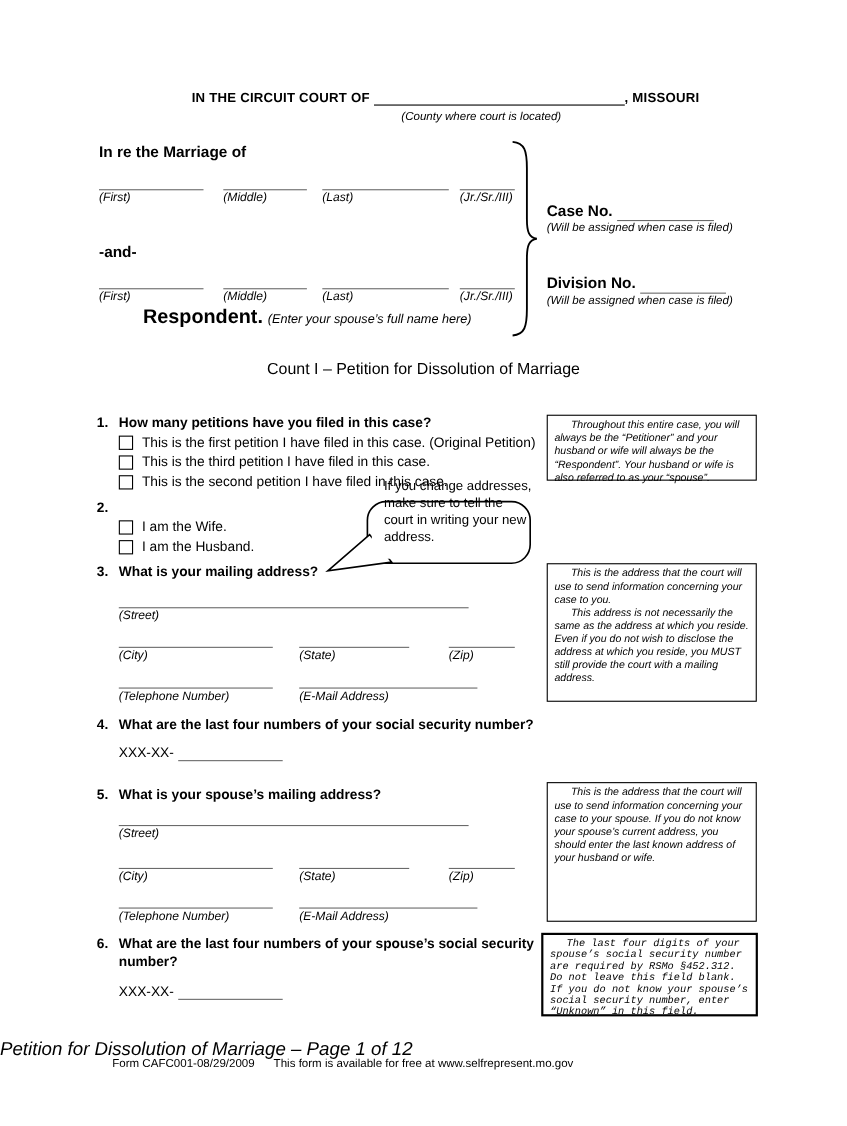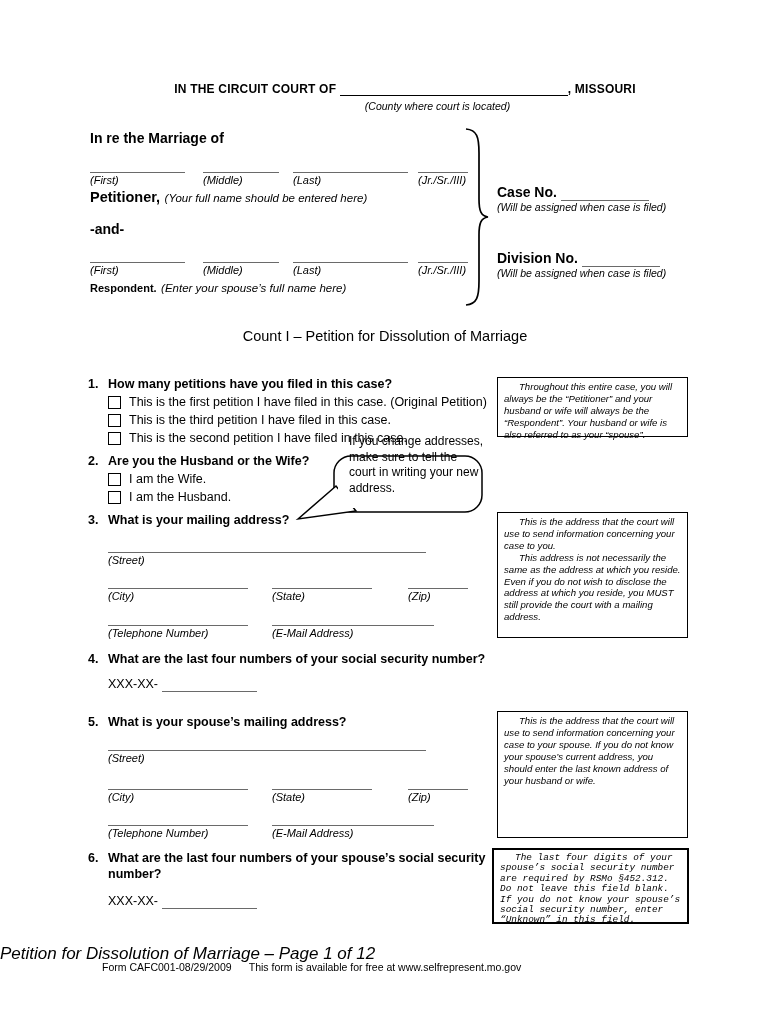--- a/index.html
+++ b/index.html
@@ -60,45 +60,41 @@
       <div class="hint">(Middle)</div>
     </div><div class="field" style="width:115px;margin-left:14px;">
       <div class="line"></div>
       <div class="hint">(Last)</div>
     </div><div class="field" style="width:50px;margin-left:10px;">
       <div class="line"></div>
       <div class="hint">(Jr./Sr./III)</div>
     </div>
   </div>
 
-  <div class="abs" style="top:188px;left:90px;">
-    <span class="cap-bold" style="font-size:14.5px;">Petitioner,</span>
-    <span class="cap-hint">(Your full name should be entered here)</span>
-  </div>
 
   <div class="abs cap-bold" style="top:221px;left:90px;">-and-</div>
 
   <div class="abs" style="top:248px;left:90px;">
     <div class="field" style="width:95px;">
       <div class="line"></div>
       <div class="hint">(First)</div>
     </div><div class="field" style="width:76px;margin-left:18px;">
       <div class="line"></div>
       <div class="hint">(Middle)</div>
     </div><div class="field" style="width:115px;margin-left:14px;">
       <div class="line"></div>
       <div class="hint">(Last)</div>
     </div><div class="field" style="width:50px;margin-left:10px;">
       <div class="line"></div>
       <div class="hint">(Jr./Sr./III)</div>
     </div>
   </div>
 
   <div class="abs" style="top:278px;left:90px;">
-    <span class="cap-bold" style="font-size:11px;">Respondent.</span>
+    <span class="cap-bold" style="font-size:18px;margin-left:40px;">Respondent.</span>
     <span class="cap-hint">(Enter your spouse’s full name here)</span>
   </div>
 
   <svg class="abs" style="top:126px;left:464px;" width="26" height="182" viewBox="0 0 26 182">
     <path d="M 2,3 C 13,4 15,11 15,27 L 15,73 C 15,85 17,90 24,91 C 17,92 15,97 15,109 L 15,155 C 15,171 13,178 2,179" fill="none" stroke="#000" stroke-width="1.7"></path>
   </svg>
 
   <div class="abs" style="top:183px;left:497px;width:200px;">
     <div>
       <span class="case-label">Case No.</span>
@@ -133,21 +129,20 @@
     </div>
   </div>
 
   <div class="note" style="top:377px;left:497px;width:191px;height:60px;">
     <p>Throughout this entire case, you will always be the “Petitioner” and your husband or wife will always be the “Respondent”. Your husband or wife is also referred to as your “spouse”.</p>
   </div>
 
   <div class="abs q" style="top:453px;left:88px;width:300px;">
     <div class="qrow">
       <span class="qnum">2.</span>
-      <span>Are you the Husband or the Wife?</span>
     </div>
     <div class="opt">
       <span class="cb"></span>
       <span>I am the Wife.</span>
     </div>
     <div class="opt">
       <span class="cb"></span>
       <span>I am the Husband.</span>
     </div>
   </div>

